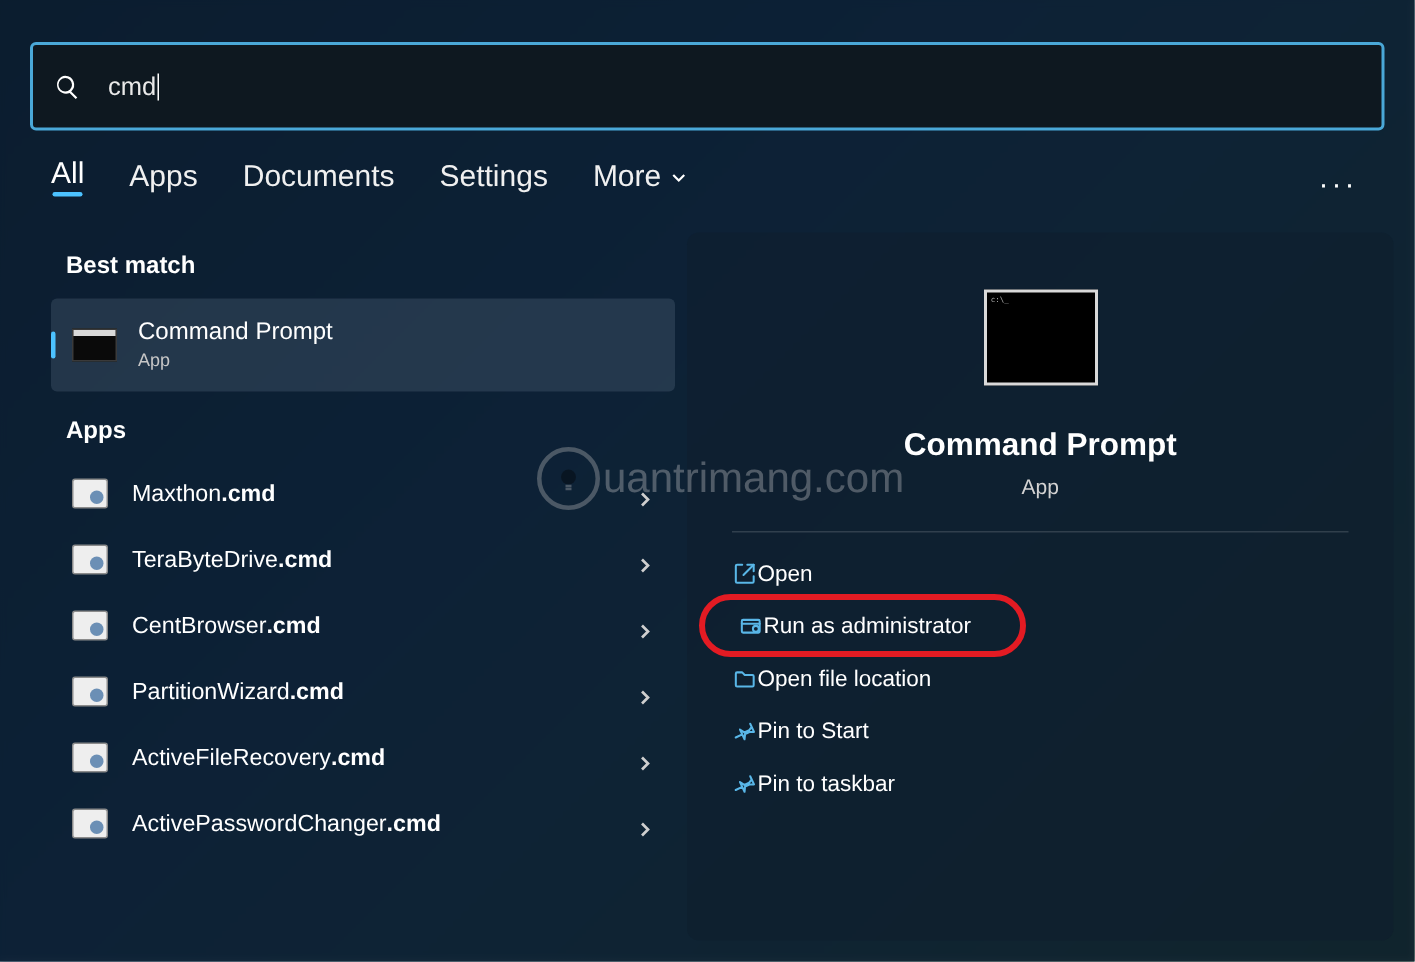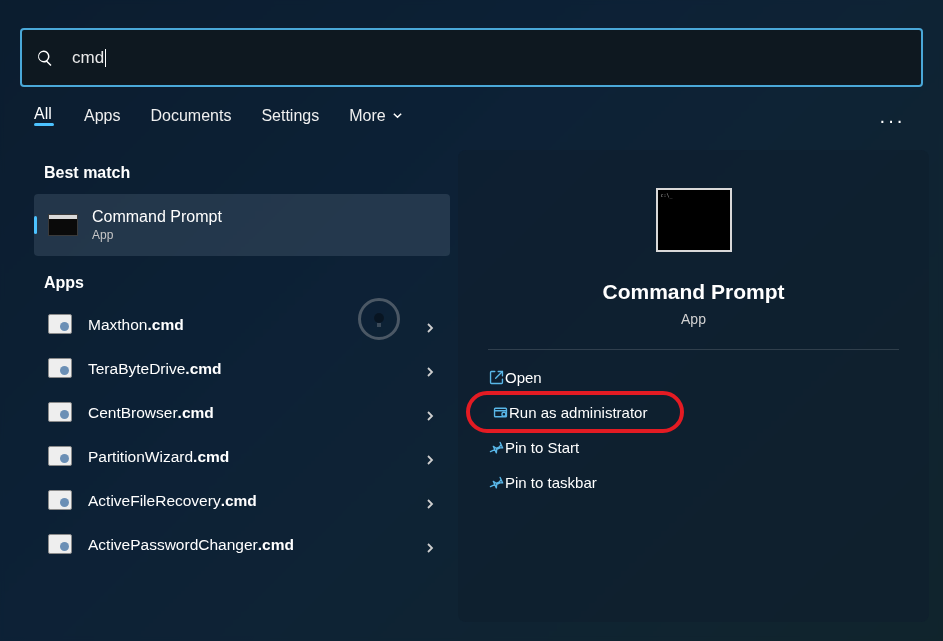--- a/index.html
+++ b/index.html
@@ -40,21 +40,21 @@
     font-family: inherit;
   }
   
   .tabs-row {
     display: flex;
     align-items: center;
     padding: 18px 34px 0 34px;
   }
   .tabs { display: flex; gap: 30px; align-items: center; flex: 1; }
   .tab {
-    font-size: 16px;
+    font-size: 20px;
     color: #f0f0f0;
     padding-bottom: 10px;
     cursor: pointer;
   }
   .tab.active { color: #ffffff; font-weight: 400; }
   .tab-underline {
     height: 3px;
     width: 20px;
     background: #4cc2ff;
     border-radius: 2px;
@@ -359,20 +359,28 @@
           <span class="action-ico">
             <svg viewBox="0 0 20 20">
                 <rect x="3" y="5" width="14" height="10" rx="1"></rect>
                 <path d="M3 8h14"></path>
                 <circle cx="14" cy="12" r="2.3"></circle>
               </svg>
           </span>
           <span>Run as administrator</span>
         </div>
 
+        <div class="action-row">
+          <span class="action-ico">
+            <svg viewBox="0 0 20 20">
+                <path d="M3 6a1 1 0 011-1h4l2 2h6a1 1 0 011 1v7a1 1 0 01-1 1H4a1 1 0 01-1-1V6z"></path>
+              </svg>
+          </span>
+          <span>Open file location</span>
+        </div>
 
         <div class="action-row">
           <span class="action-ico">
             <svg viewBox="0 0 20 20">
                 <path d="M12 3l5 5-3 1-3 3 1 4-3-3-4 4 4-4-3-3 4 1 3-3 1-3z" transform="rotate(20 10 10)"></path>
               </svg>
           </span>
           <span>Pin to Start</span>
         </div>
 
@@ -388,15 +396,16 @@
     </div>
   </div>
 
   <div class="watermark">
     <div class="watermark-circ">
       <svg class="watermark-bulb" viewBox="0 0 20 20">
           <circle cx="10" cy="9" r="5"></circle>
           <path d="M8 15h4M8 17h4"></path>
         </svg>
     </div>
+    <span>uantrimang.com</span>
   </div>
 
 </div>
 
 </body></html>

